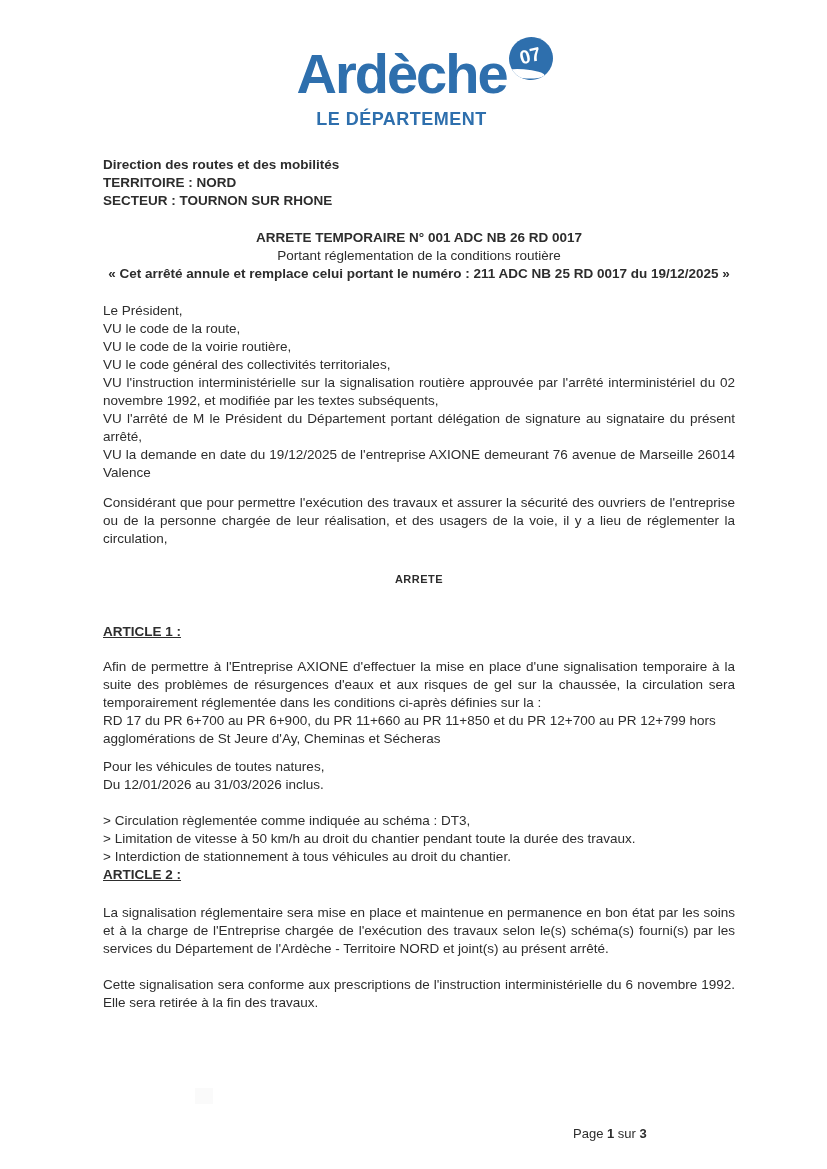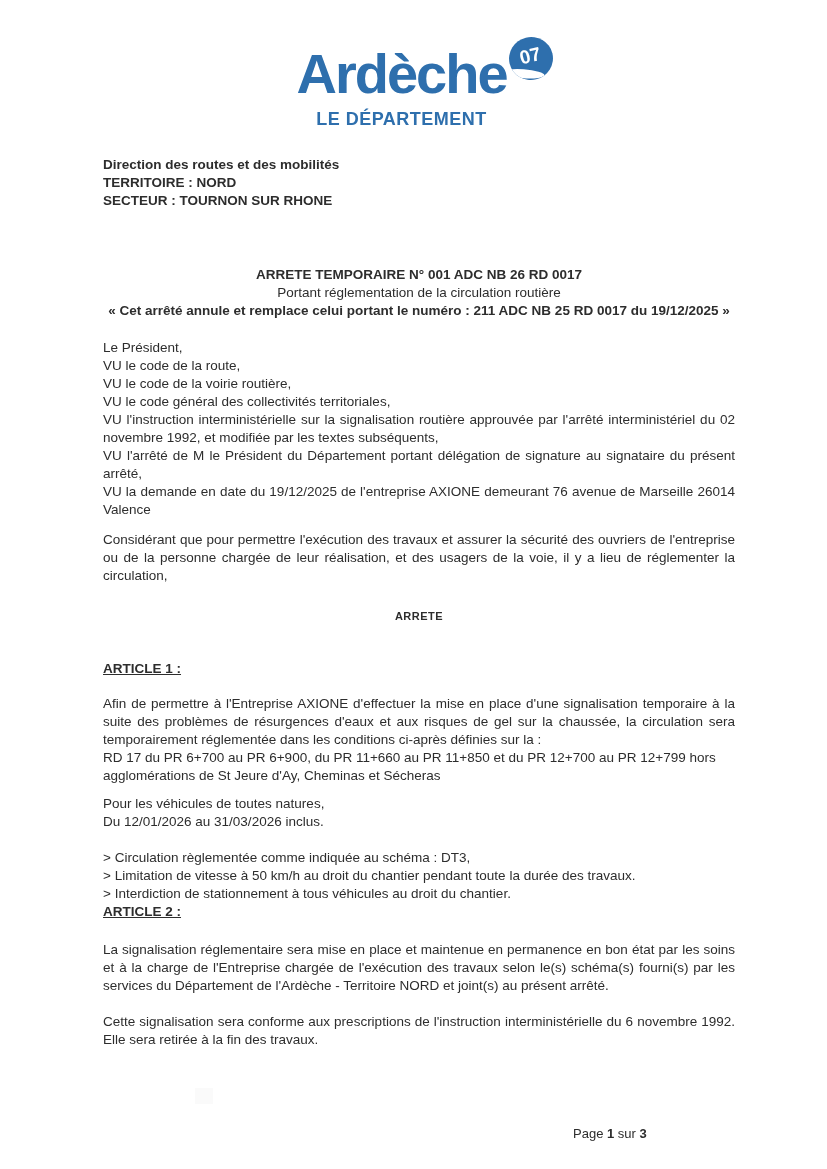--- a/index.html
+++ b/index.html
@@ -86,21 +86,21 @@
   }
 
   
   .doc-header{
     margin-top:23px;
     font-weight:bold;
   }
 
   
   .title-block{
-    margin-top:56px;
+    margin-top:19px;
     text-align:center;
   }
   .title-line1{font-weight:bold;}
   .title-line2{font-weight:normal;}
   .title-line3{font-weight:bold;}
 
   
   .preamble{margin-top:19px;}
   .para-justify{text-align:justify;}
   .considerant{margin-top:12px;text-align:justify;}
@@ -161,21 +161,21 @@
   <div class="content">
 
     <div class="doc-header">
       <div>Direction des routes et des mobilités</div>
       <div>TERRITOIRE : NORD</div>
       <div>SECTEUR : TOURNON SUR RHONE</div>
     </div>
 
     <div class="title-block">
       <div class="title-line1">ARRETE TEMPORAIRE N° 001 ADC NB 26 RD 0017</div>
-      <div class="title-line2">Portant réglementation de la circulation routière</div>
+      <div class="title-line2">Portant réglementation de la conditions routière</div>
       <div class="title-line3">« Cet arrêté annule et remplace celui portant le numéro : 211 ADC NB 25 RD 0017 du 19/12/2025 »</div>
     </div>
 
     <div class="preamble">
       <div>Le Président,</div>
       <div class="para-justify">VU le code de la route,</div>
       <div class="para-justify">VU le code de la voirie routière,</div>
       <div class="para-justify">VU le code général des collectivités territoriales,</div>
       <div class="para-justify">VU l'instruction interministérielle sur la signalisation routière approuvée par l'arrêté interministériel du 02 novembre 1992, et modifiée par les textes subséquents,</div>
       <div class="para-justify">VU l'arrêté de M le Président du Département portant délégation de signature au signataire du présent arrêté,</div>

